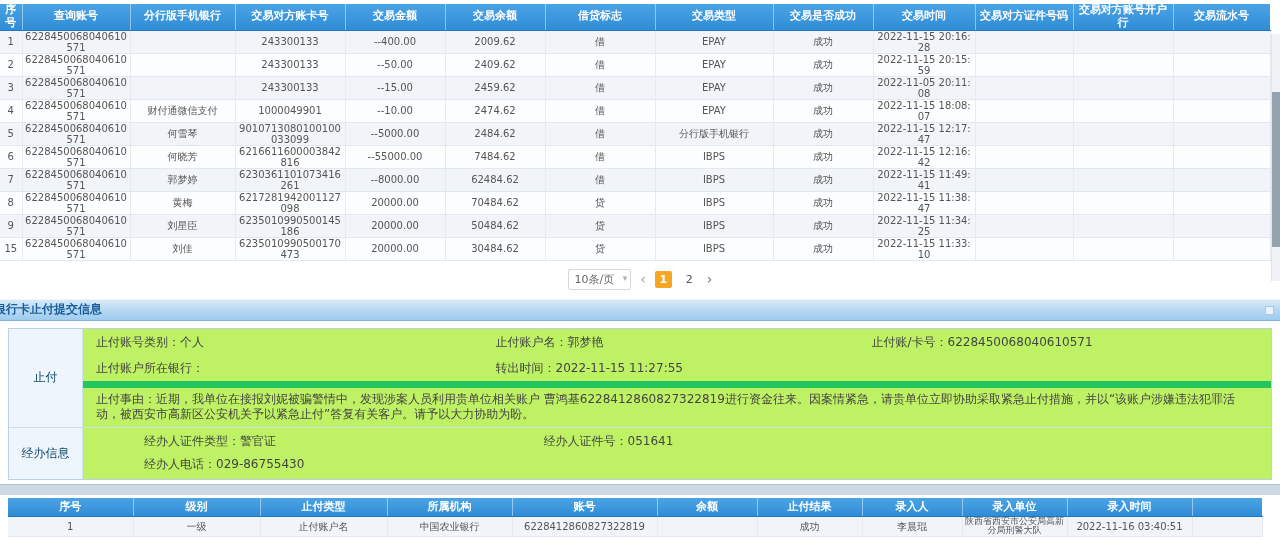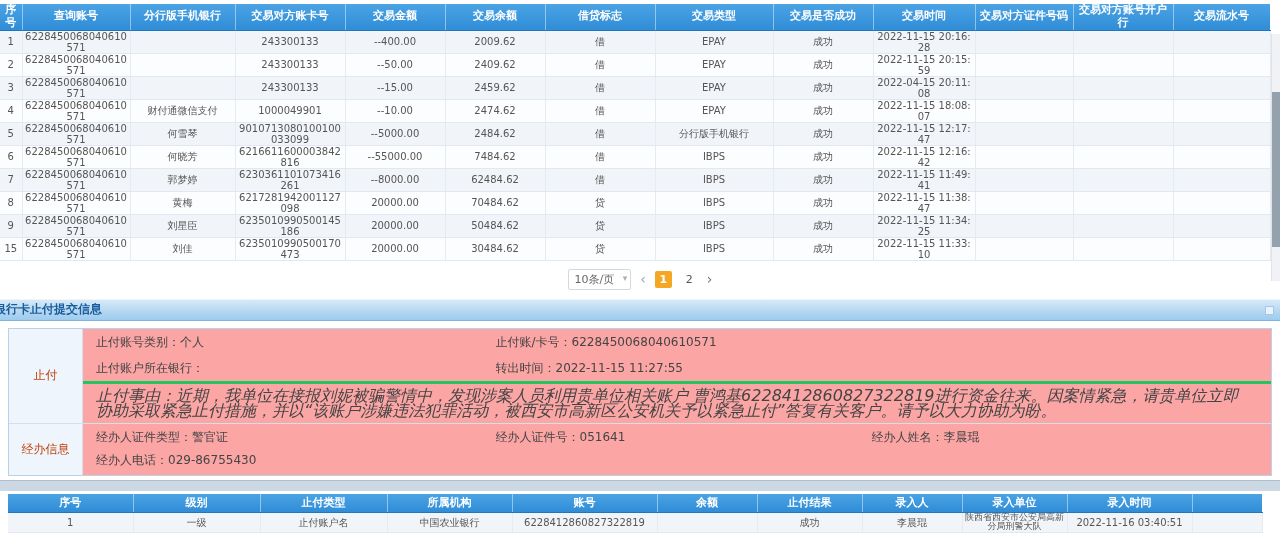--- a/index.html
+++ b/index.html
@@ -60,30 +60,30 @@
   .section-bar .title { color: #1a5d9d; font-size: 12px; font-weight: bold; margin-left: -6px; white-space: nowrap; }
   .collapse-btn { position: absolute; right: 6px; top: 6px; width: 9px; height: 9px; background: #eaf3fb; border: 1px solid #a5c8e4; cursor: pointer; }
 
   
   .sp-box { margin: 7px 8px 0; border: 1px solid #b9d2e6; }
   .sp-row { display: flex; }
   .sp-row + .sp-row { border-top: 1px solid #cfe0ef; }
   .sp-label {
     flex: 0 0 74px; background: #eef5fc; border-right: 1px solid #cfe0ef;
     display: flex; align-items: center; justify-content: center;
-    color: #c2410c; font-size: 12px; text-align: center;
-  }
-  .sp-content { flex: 1; background: #fca5a5; min-width: 0; }
+    color: #0c4a6e; font-size: 12px; text-align: center;
+  }
+  .sp-content { flex: 1; background: #bef264; min-width: 0; }
   .field-grid { display: grid; grid-template-columns: 34% 32% 34%; padding-left: 13px; }
   .field { font-size: 12px; color: #444; line-height: 26px; height: 26px; white-space: nowrap; overflow: hidden; }
-  .jb .field { line-height: 23px; height: 23px; }
+  .jb .field { line-height: 23px; height: 23px; margin-left: 48px; }
   .jb-content { padding: 2px 0 3px; }
   .reason {
-    border-top: 3px solid #22c55e; font-size: 16px; color: #444;
-    line-height: 15px; padding: 4px 28px 5px 13px; font-style: italic;
+    border-top: 7px solid #22c55e; font-size: 12px; color: #444;
+    line-height: 15px; padding: 4px 28px 5px 13px;
   }
 
   .band { height: 11px; background: #ccd9e5; border-top: 1px solid #aebfcd; margin-top: 4px; }
 
   
   .mc-table { width: 1254px; margin: 3px 8px 0; }
   .mc-table th {
     background: linear-gradient(180deg, #4ba3e4, #2f8cd6);
     color: #fff; font-size: 11px; font-weight: bold; height: 19px;
     border-right: 1px solid rgba(255,255,255,.45); border-bottom: 1px solid #2077bd;
@@ -174,21 +174,21 @@
           <tr>
             <td>3</td>
             <td>6228450068040610571</td>
             <td></td>
             <td>243300133</td>
             <td>--15.00</td>
             <td>2459.62</td>
             <td>借</td>
             <td>EPAY</td>
             <td>成功</td>
-            <td>2022-04-15 20:11:08</td>
+            <td>2022-11-05 20:11:08</td>
             <td></td>
             <td></td>
             <td></td>
           </tr>
 
           <tr>
             <td>4</td>
             <td>6228450068040610571</td>
             <td>财付通微信支付</td>
             <td>1000049901</td>
@@ -320,36 +320,36 @@
     <span class="title">银行卡止付提交信息</span>
     <span class="collapse-btn"></span>
   </div>
 
   <div class="sp-box">
     <div class="sp-row">
       <div class="sp-label">止付</div>
       <div class="sp-content">
         <div class="field-grid">
           <span class="field">止付账号类别：个人</span>
+          <span class="field">止付账户名：郭梦艳</span>
           <span class="field">止付账/卡号：6228450068040610571</span>
         </div>
         <div class="field-grid">
           <span class="field">止付账户所在银行：</span>
           <span class="field">转出时间：2022-11-15 11:27:55</span>
         </div>
         <div class="reason">止付事由：近期，我单位在接报刘妮被骗警情中，发现涉案人员利用贵单位相关账户 曹鸿基6228412860827322819进行资金往来。因案情紧急，请贵单位立即协助采取紧急止付措施，并以“该账户涉嫌违法犯罪活动，被西安市高新区公安机关予以紧急止付”答复有关客户。请予以大力协助为盼。</div>
       </div>
     </div>
     <div class="sp-row jb">
       <div class="sp-label">经办信息</div>
       <div class="sp-content jb-content">
         <div class="field-grid">
           <span class="field">经办人证件类型：警官证</span>
           <span class="field">经办人证件号：051641</span>
-          <span class="field">经办人姓名：李晨琨</span>
         </div>
         <div class="field-grid">
           <span class="field">经办人电话：029-86755430</span>
           <span class="field"></span>
           <span class="field"></span>
         </div>
       </div>
     </div>
   </div>
 

